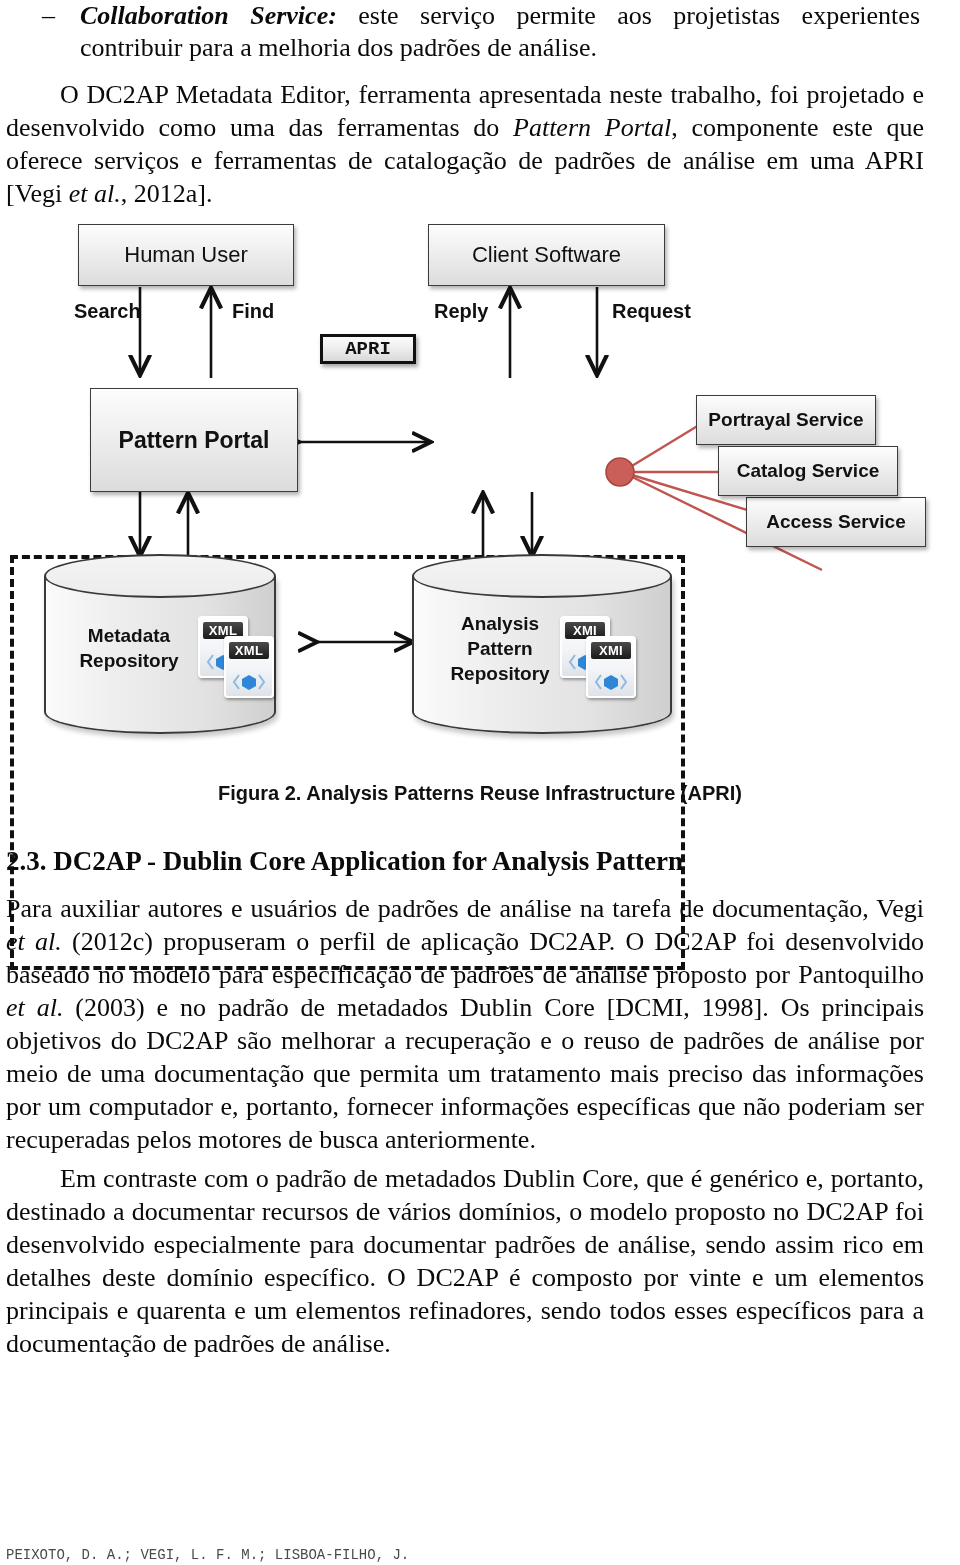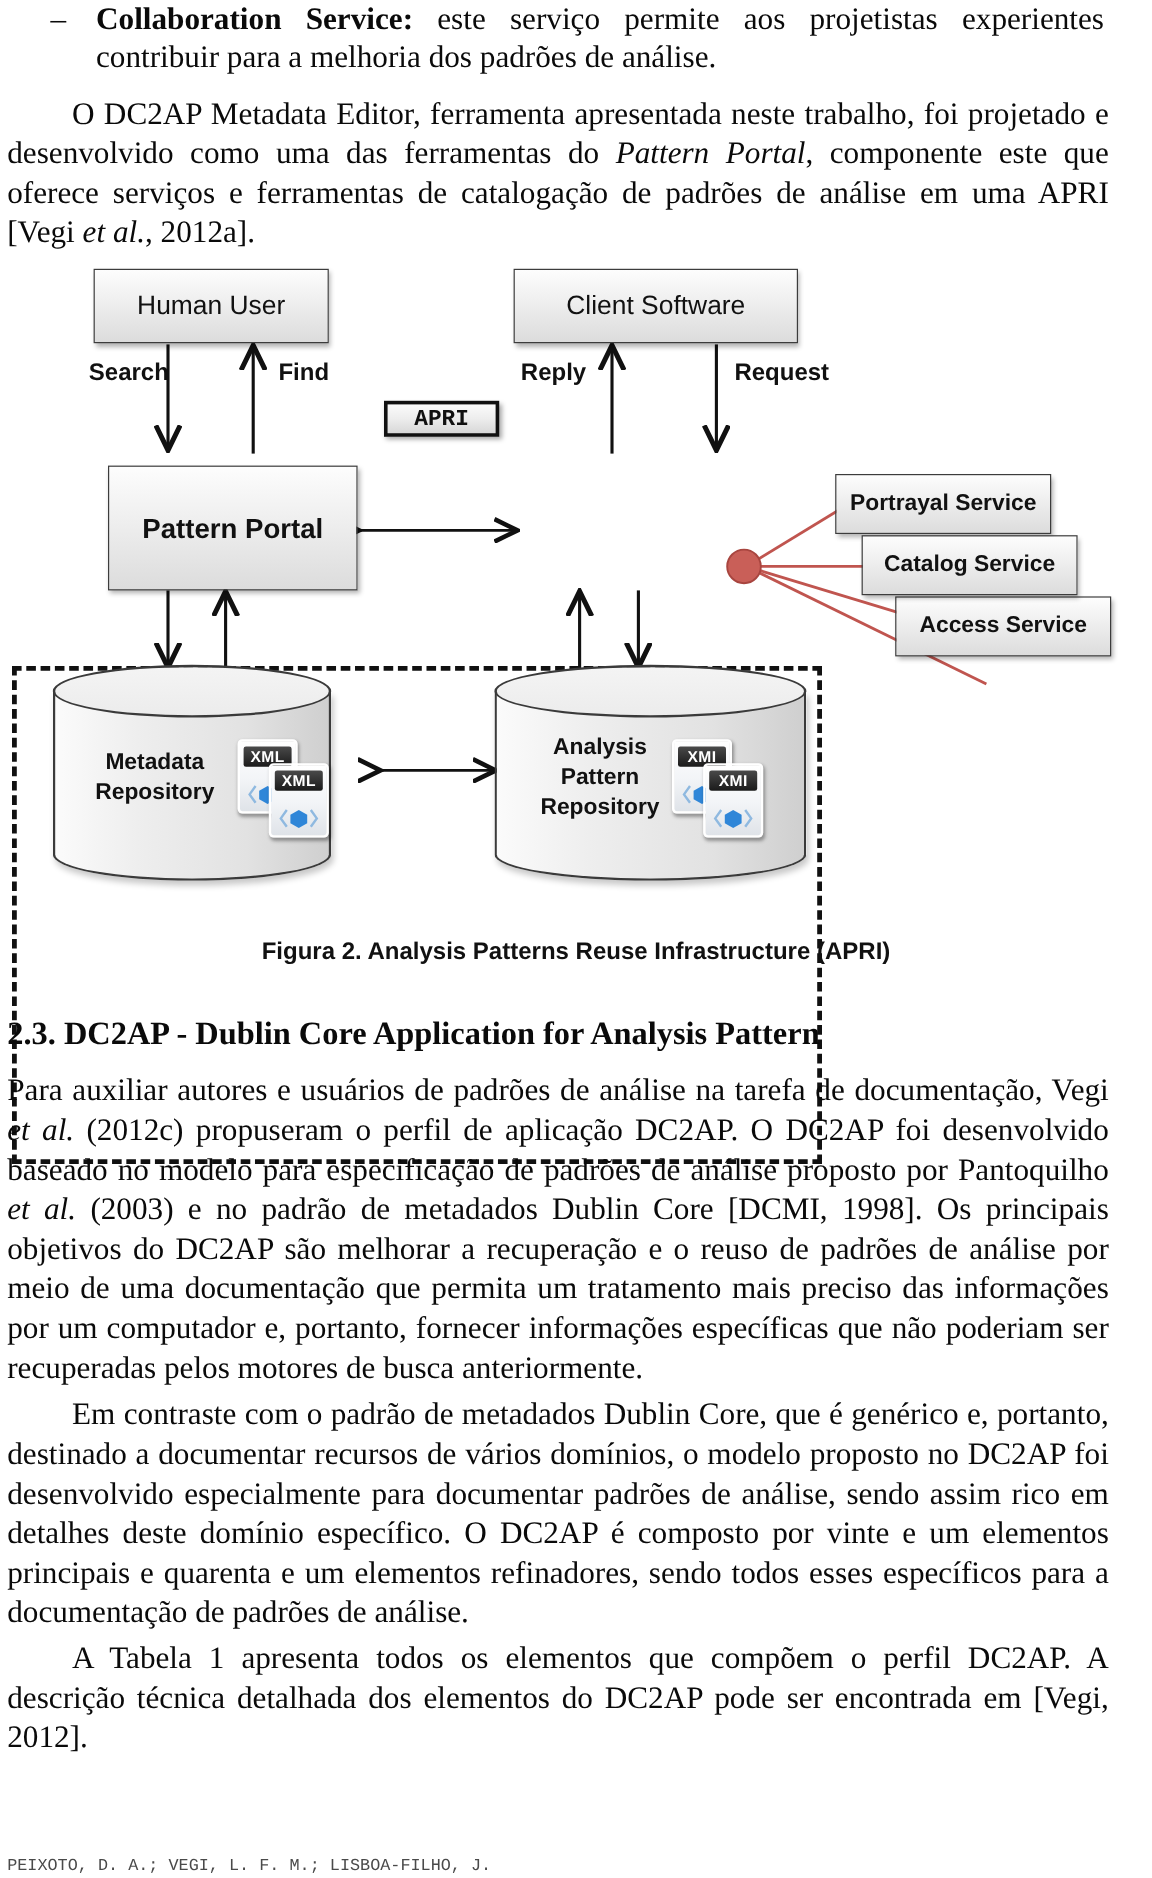--- a/index.html
+++ b/index.html
@@ -43,20 +43,21 @@
   }
   .bullet-text {
     flex: 1 1 auto;
     font-size: 26px;
     line-height: 32px;
     text-align: justify;
     text-justify: inter-word;
   }
   .bullet-text .term {
     font-weight: bold;
+    font-style: italic;
   }
 
   .para {
     position: absolute;
     font-size: 26px;
     line-height: 33px;
     text-align: justify;
     text-justify: inter-word;
     width: 918px;
     left: 6px;
@@ -288,21 +289,21 @@
 
       <g stroke="#c0554f" stroke-width="2.4" fill="none">
         <line x1="622" y1="262" x2="704" y2="212"></line>
         <line x1="622" y1="262" x2="760" y2="262"></line>
         <line x1="622" y1="262" x2="790" y2="313"></line>
         <line x1="622" y1="262" x2="822" y2="360"></line>
       </g>
       <circle cx="620" cy="262" r="14" fill="#c95f58" stroke="#a8453f" stroke-width="1.6"></circle>
     </svg>
 
-    <div class="box thin" style="left:78px; top:14px; width:196px; height:62px; font-size:22px;">
+    <div class="box thin" style="left:78px; top:14px; width:216px; height:62px; font-size:22px;">
       <span>Human User</span>
     </div>
 
     <div class="box thin" style="left:428px; top:14px; width:237px; height:62px; font-size:22px;">
       <span>Client Software</span>
     </div>
 
     <div class="flow-label" style="left:74px; top:90px;">Search</div>
     <div class="flow-label" style="left:232px; top:90px;">Find</div>
     <div class="flow-label" style="left:434px; top:90px;">Reply</div>
@@ -378,21 +379,20 @@
   </div>
 
   <div class="fig-caption">Figura 2. Analysis Patterns Reuse Infrastructure (APRI)</div>
 
   <div class="section-heading">2.3. DC2AP - Dublin Core Application for Analysis Pattern</div>
 
   <div class="para" style="top:892px;"><span>Para auxiliar autores e usuários de padrões de análise na tarefa de documentação, Vegi </span><span class="it">et al.</span><span> (2012c) propuseram o perfil de aplicação DC2AP. O DC2AP foi desenvolvido baseado no modelo para especificação de padrões de análise proposto por Pantoquilho </span><span class="it">et al.</span><span> (2003) e no padrão de metadados Dublin Core [DCMI, 1998]. Os principais objetivos do DC2AP são melhorar a recuperação e o reuso de padrões de análise por meio de uma documentação que permita um tratamento mais preciso das informações por um computador e, portanto, fornecer informações específicas que não poderiam ser recuperadas pelos motores de busca anteriormente.</span></div>
 
   <div class="para" style="top:1162px;"><span class="ind"></span><span>Em contraste com o padrão de metadados Dublin Core, que é genérico e, portanto, destinado a documentar recursos de vários domínios, o modelo proposto no DC2AP foi desenvolvido especialmente para documentar padrões de análise, sendo assim rico em detalhes deste domínio específico. O DC2AP é composto por vinte e um elementos principais e quarenta e um elementos refinadores, sendo todos esses específicos para a documentação de padrões de análise.</span></div>
 
-  <div class="para" style="top:1365px;"><span class="ind"></span><span>A Tabela 1 apresenta todos os elementos que compõem o perfil DC2AP. A descrição técnica detalhada dos elementos do DC2AP pode ser encontrada em [Vegi, 2012].</span></div>
 
   <div class="footer">
     <div>PEIXOTO, D. A.; VEGI, L. F. M.; LISBOA-FILHO, J.</div>
     
     
   </div>
 
 </div>
 
 </body></html>

